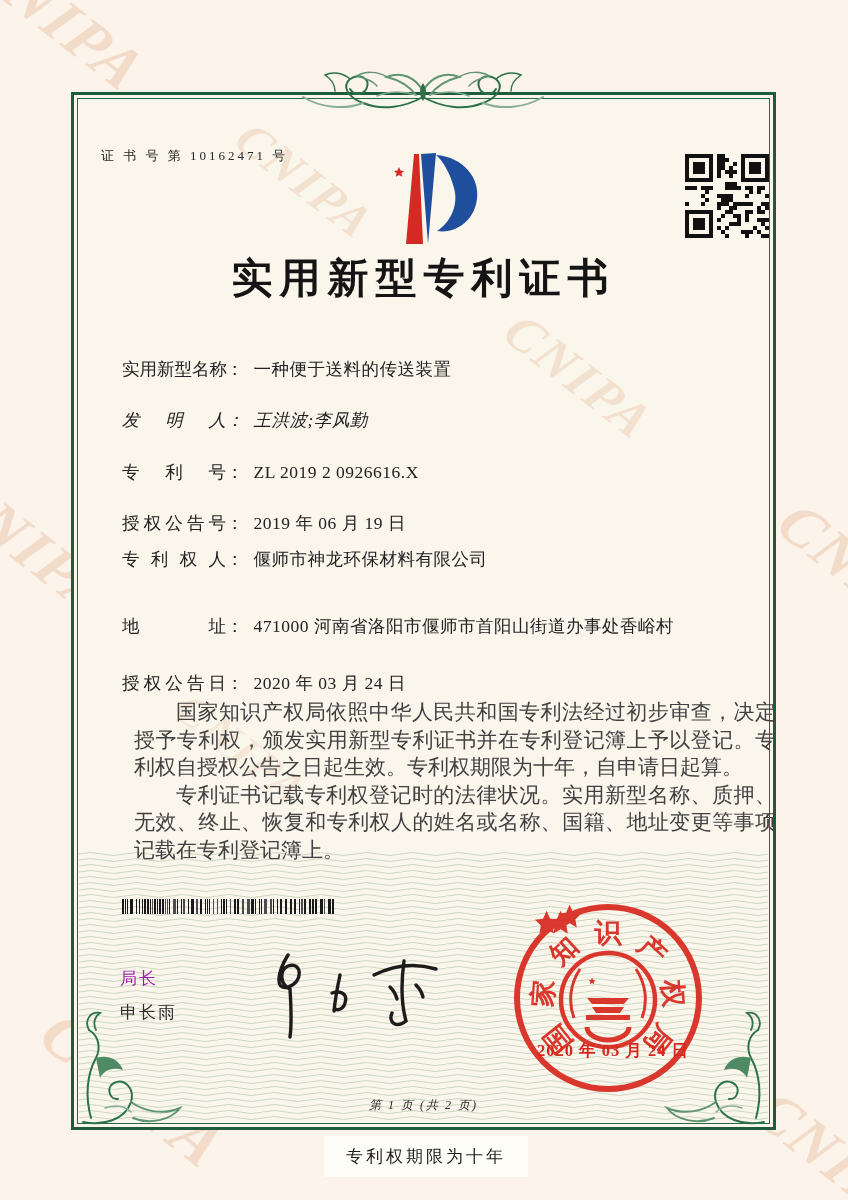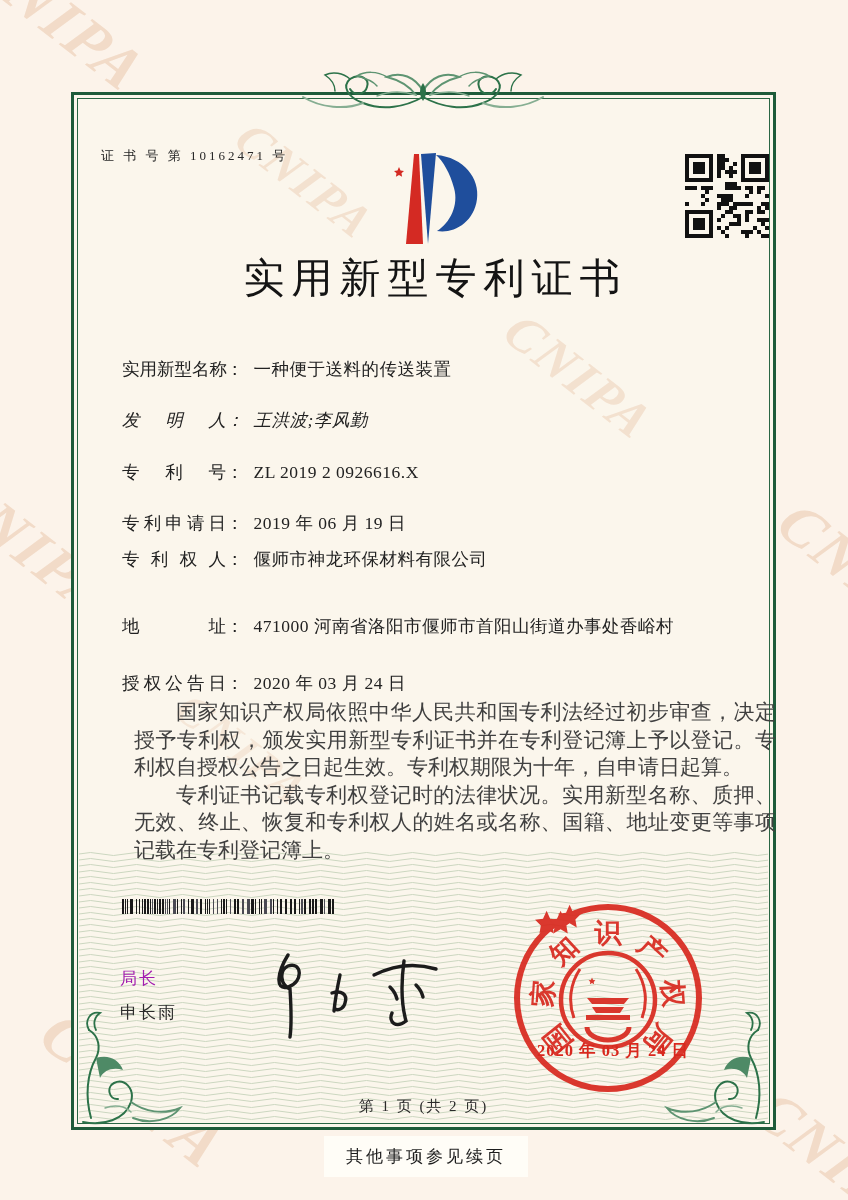--- a/index.html
+++ b/index.html
@@ -28,43 +28,43 @@
     position:absolute;inset:3px;border:1px solid #2a6644;
   }
   .waves{position:absolute;left:5px;right:5px;top:756px;height:271px;z-index:0;opacity:.5;}
   .wm-in{opacity:.5;}
   .content{position:absolute;inset:0;z-index:2;}
   
   .cert-no{position:absolute;left:27px;top:52px;font-size:13px;letter-spacing:3px;color:#262626;}
   .logo{position:absolute;left:282px;top:46px;}
   .qr{position:absolute;left:611px;top:59px;}
   .title{
-    position:absolute;left:12px;width:100%;top:156px;text-align:center;
-    font-size:41px;font-weight:normal;letter-spacing:7px;color:#141414;
+    position:absolute;left:0;width:100%;top:156px;text-align:center;
+    font-size:41px;font-weight:bold;letter-spacing:7px;color:#141414;
   }
   
   .row{position:absolute;left:48px;font-size:17.5px;white-space:nowrap;color:#222;}
   .row .lab{display:inline-block;width:104px;text-align-last:justify;text-align:justify;vertical-align:bottom;}
   .row .col{margin-right:10px;}
   .row .val{letter-spacing:.5px;}
   .r1{top:262px;} .r2{top:313px;font-style:italic;} .r3{top:365px;} .r4{top:416px;}
   .r5{top:452px;} .r6{top:519px;} .r7{top:540px;margin-top:36px;}
   .pair2{position:absolute;left:248px;top:0;white-space:nowrap;}
   .pair2 .lab2{margin-right:10px;}
   
   .paras{position:absolute;left:60px;top:604px;width:642px;font-size:21px;line-height:27.5px;color:#404040;text-align:justify;}
   .paras p{margin:0;text-indent:2em;}
   
   .barcode{position:absolute;left:48px;top:804px;}
   .sig-title{position:absolute;left:46px;top:872px;font-family:"Liberation Sans",sans-serif;font-size:17px;color:#a21caf;letter-spacing:2px;}
   .sig-name{position:absolute;left:46px;top:906px;font-family:"Liberation Sans",sans-serif;font-size:17px;color:#2b2b2b;letter-spacing:2px;}
   .signature{position:absolute;left:170px;top:850px;}
   .seal{position:absolute;left:434px;top:801px;pointer-events:none;}
   .seal-date{position:absolute;left:449px;top:945px;width:180px;text-align:center;color:#d8281e;font-size:16.5px;letter-spacing:1px;font-weight:bold;white-space:nowrap;}
-  .page-num{position:absolute;left:0;width:100%;top:1002px;text-align:center;font-size:15px;letter-spacing:2px;color:#2a2a2a;}
+  .page-num{position:absolute;left:0;width:100%;top:1002px;text-align:center;font-size:12px;letter-spacing:2px;color:#2a2a2a;font-style:italic;}
   .cont-box{
     position:absolute;left:324px;top:1136px;z-index:2;
     background:#fffdf7;padding:9px 22px;
     font-size:17px;letter-spacing:3px;color:#1d1d1d;
   }
   svg{display:block;}
 </style>
 </head>
 <body>
 
@@ -267,21 +267,21 @@
     <div class="row r1">
       <span class="lab">实用新型名称</span><span class="col">：</span><span class="val">一种便于送料的传送装置</span>
     </div>
     <div class="row r2">
       <span class="lab">发明人</span><span class="col">：</span><span class="val">王洪波;李风勤</span>
     </div>
     <div class="row r3">
       <span class="lab">专利号</span><span class="col">：</span><span class="val">ZL 2019 2 0926616.X</span>
     </div>
     <div class="row r4">
-      <span class="lab">专利申请日</span><span class="col">：</span><span class="val">2019 年 06 月 19 日</span>
+      <span class="lab">授权公告号</span><span class="col">：</span><span class="val">2019 年 06 月 19 日</span>
     </div>
     <div class="row r5">
       <span class="lab">专利权人</span><span class="col">：</span><span class="val">偃师市神龙环保材料有限公司</span>
     </div>
     <div class="row r6">
       <span class="lab">地址</span><span class="col">：</span><span class="val">471000 河南省洛阳市偃师市首阳山街道办事处香峪村</span>
     </div>
     <div class="row r7">
       <span class="lab">授权公告日</span><span class="col">：</span><span class="val">2020 年 03 月 24 日</span>
     </div>
@@ -396,13 +396,13 @@
         <path d="M-34,18 C-40,2 -38,-16 -28,-31" fill="none" stroke="#d8281e" stroke-width="3"></path>
         <path d="M34,18 C40,2 38,-16 28,-31" fill="none" stroke="#d8281e" stroke-width="3"></path>
       </g>
     </svg>
     <div class="seal-date">2020 年 03 月 24 日</div>
 
     <div class="page-num">第 1 页 (共 2 页)</div>
   </div>
 </div>
 
-<div class="cont-box">其他事项参见续页</div>
+<div class="cont-box">专利权期限为十年</div>
 
 </body></html>

